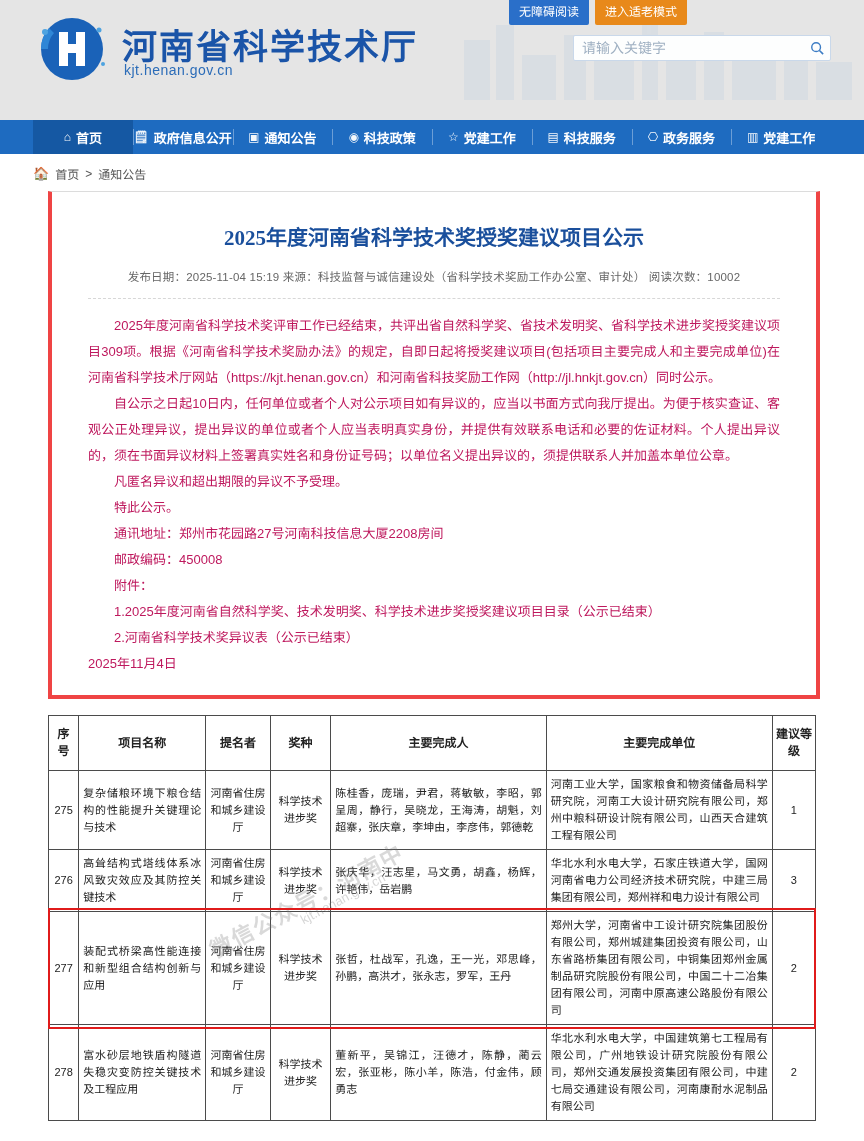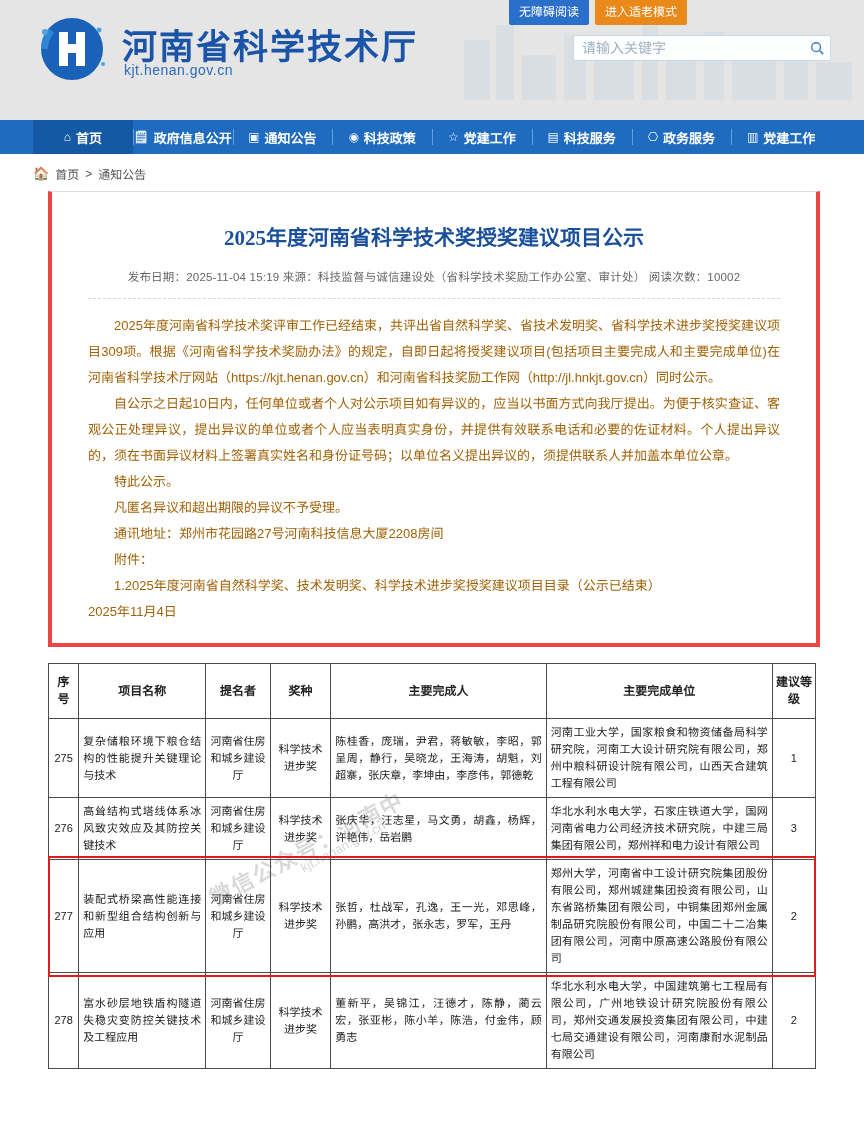--- a/index.html
+++ b/index.html
@@ -152,21 +152,21 @@
     font-size: 11.5px;
     color: #666;
     padding-bottom: 14px;
     border-bottom: 1px dashed #d7d7d7;
     letter-spacing: .2px;
   }
   .art-body {
     padding-top: 14px;
     font-size: 13px;
     line-height: 26px;
-    color: #a16207;
+    color: #be185d;
   }
   .art-body p { margin: 0; text-align: justify; }
   .indent { text-indent: 2em; }
   .sign { text-align: right; margin-top: 16px; margin-right: 18px; font-size: 13px; }
 
   
   .table-wrap {
     position: relative;
     margin: 16px 48px 0 48px;
   }
@@ -325,25 +325,27 @@
   <span>&gt;</span>
   <a href="#">通知公告</a>
 </div>
 
 <div class="card">
   <div class="art-title">2025年度河南省科学技术奖授奖建议项目公示</div>
   <div class="art-meta">发布日期：2025-11-04 15:19  来源：科技监督与诚信建设处（省科学技术奖励工作办公室、审计处）  阅读次数：10002</div>
   <div class="art-body">
     <p class="indent">2025年度河南省科学技术奖评审工作已经结束，共评出省自然科学奖、省技术发明奖、省科学技术进步奖授奖建议项目309项。根据《河南省科学技术奖励办法》的规定，自即日起将授奖建议项目(包括项目主要完成人和主要完成单位)在河南省科学技术厅网站（https://kjt.henan.gov.cn）和河南省科技奖励工作网（http://jl.hnkjt.gov.cn）同时公示。</p>
     <p class="indent">自公示之日起10日内，任何单位或者个人对公示项目如有异议的，应当以书面方式向我厅提出。为便于核实查证、客观公正处理异议，提出异议的单位或者个人应当表明真实身份，并提供有效联系电话和必要的佐证材料。个人提出异议的，须在书面异议材料上签署真实姓名和身份证号码；以单位名义提出异议的，须提供联系人并加盖本单位公章。</p>
+    <p class="indent">凡匿名异议和超出期限的异议不予受理。</p>
     <p class="indent">特此公示。</p>
-    <p class="indent">凡匿名异议和超出期限的异议不予受理。</p>
     <p class="indent">通讯地址：郑州市花园路27号河南科技信息大厦2208房间</p>
+    <p class="indent">邮政编码：450008</p>
     <p class="indent">附件：</p>
     <p class="indent">1.2025年度河南省自然科学奖、技术发明奖、科学技术进步奖授奖建议项目目录（公示已结束）</p>
+    <p class="indent">2.河南省科学技术奖异议表（公示已结束）</p>
     <p class="sign">2025年11月4日</p>
   </div>
 </div>
 
 <div class="table-wrap">
   <div class="wm" style="left:150px; top:168px;">微信公众号：河南中</div>
   <div class="wm2" style="left:248px; top:176px;">kjt.henan.gov.cn</div>
 
   <table class="proj">
     <thead>

